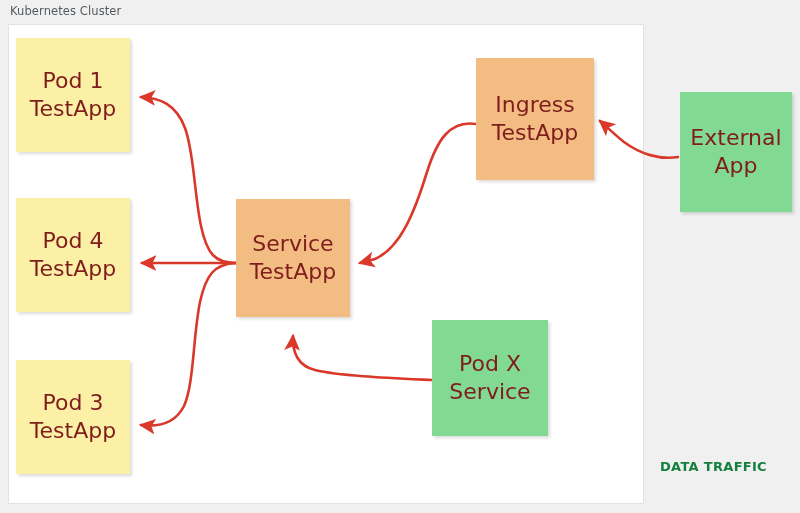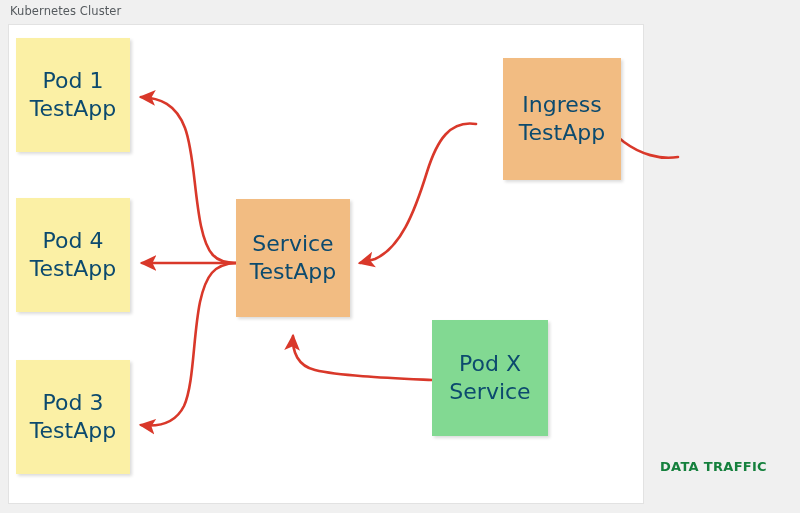--- a/index.html
+++ b/index.html
@@ -40,35 +40,35 @@
     box-sizing: border-box;
   }
   .node {
     position: absolute;
     box-sizing: border-box;
     display: flex;
     flex-direction: column;
     align-items: center;
     justify-content: center;
     text-align: center;
-    color: #0c4a6e;
+    color: #7f1d1d;
     font-size: 22px;
     line-height: 1.27;
     box-shadow: 2px 2px 3px rgba(0,0,0,0.14);
   }
   .node .l2 { display: block; }
   .node.pod    { background: #fbf0a5; }
   .node.orange { background: #f2bc82; }
   .node.green  { background: #82d992; }
 
   #node-pod1     { left: 16px;  top: 38px;  width: 114px; height: 114px; }
   #node-pod2     { left: 16px;  top: 198px; width: 114px; height: 114px; }
   #node-pod3     { left: 16px;  top: 360px; width: 114px; height: 114px; }
   #node-service  { left: 236px; top: 199px; width: 114px; height: 118px; }
-  #node-ingress  { left: 476px; top: 58px;  width: 118px; height: 122px; margin-left: 27px; }
+  #node-ingress  { left: 476px; top: 58px;  width: 118px; height: 122px; }
   #node-external { left: 680px; top: 92px;  width: 112px; height: 120px; }
   #node-podx     { left: 432px; top: 312px; width: 116px; height: 116px; margin-top: 8px; }
 
   .legend-label {
     position: absolute;
     left: 660px;
     top: 459px;
     font-size: 13px;
     font-weight: bold;
     color: #15803d;
@@ -132,20 +132,24 @@
   <div class="node orange" id="node-service">
     <span class="l1">Service</span>
     <span class="l2">TestApp</span>
   </div>
 
   <div class="node orange" id="node-ingress">
     <span class="l1">Ingress</span>
     <span class="l2">TestApp</span>
   </div>
 
+  <div class="node green" id="node-external">
+    <span class="l1">External</span>
+    <span class="l2">App</span>
+  </div>
 
   <div class="node green" id="node-podx">
     <span class="l1">Pod X</span>
     <span class="l2">Service</span>
   </div>
 
   <div class="legend-label">DATA TRAFFIC</div>
 
 </div>
 

